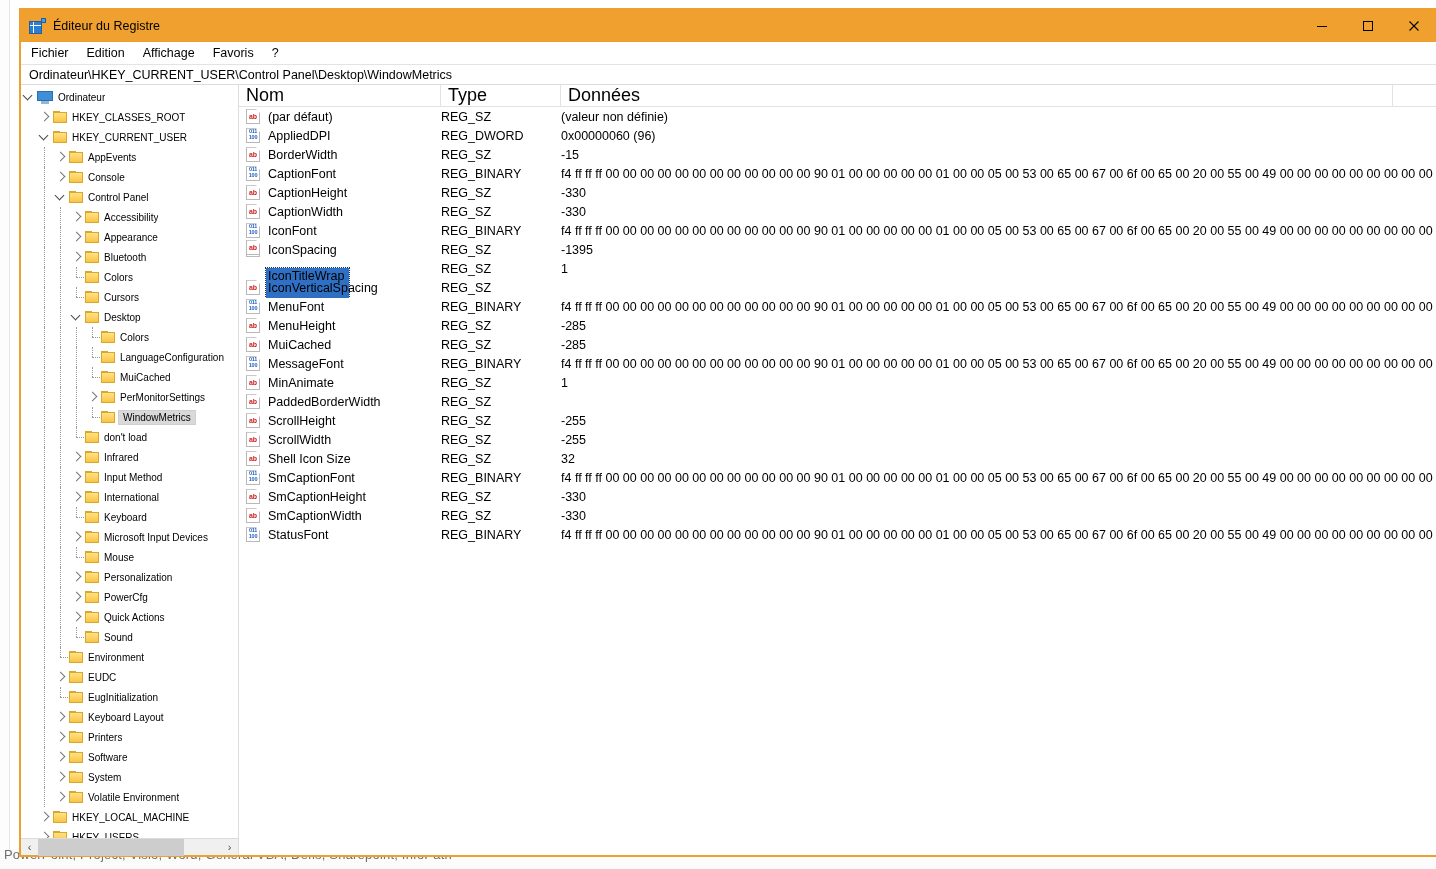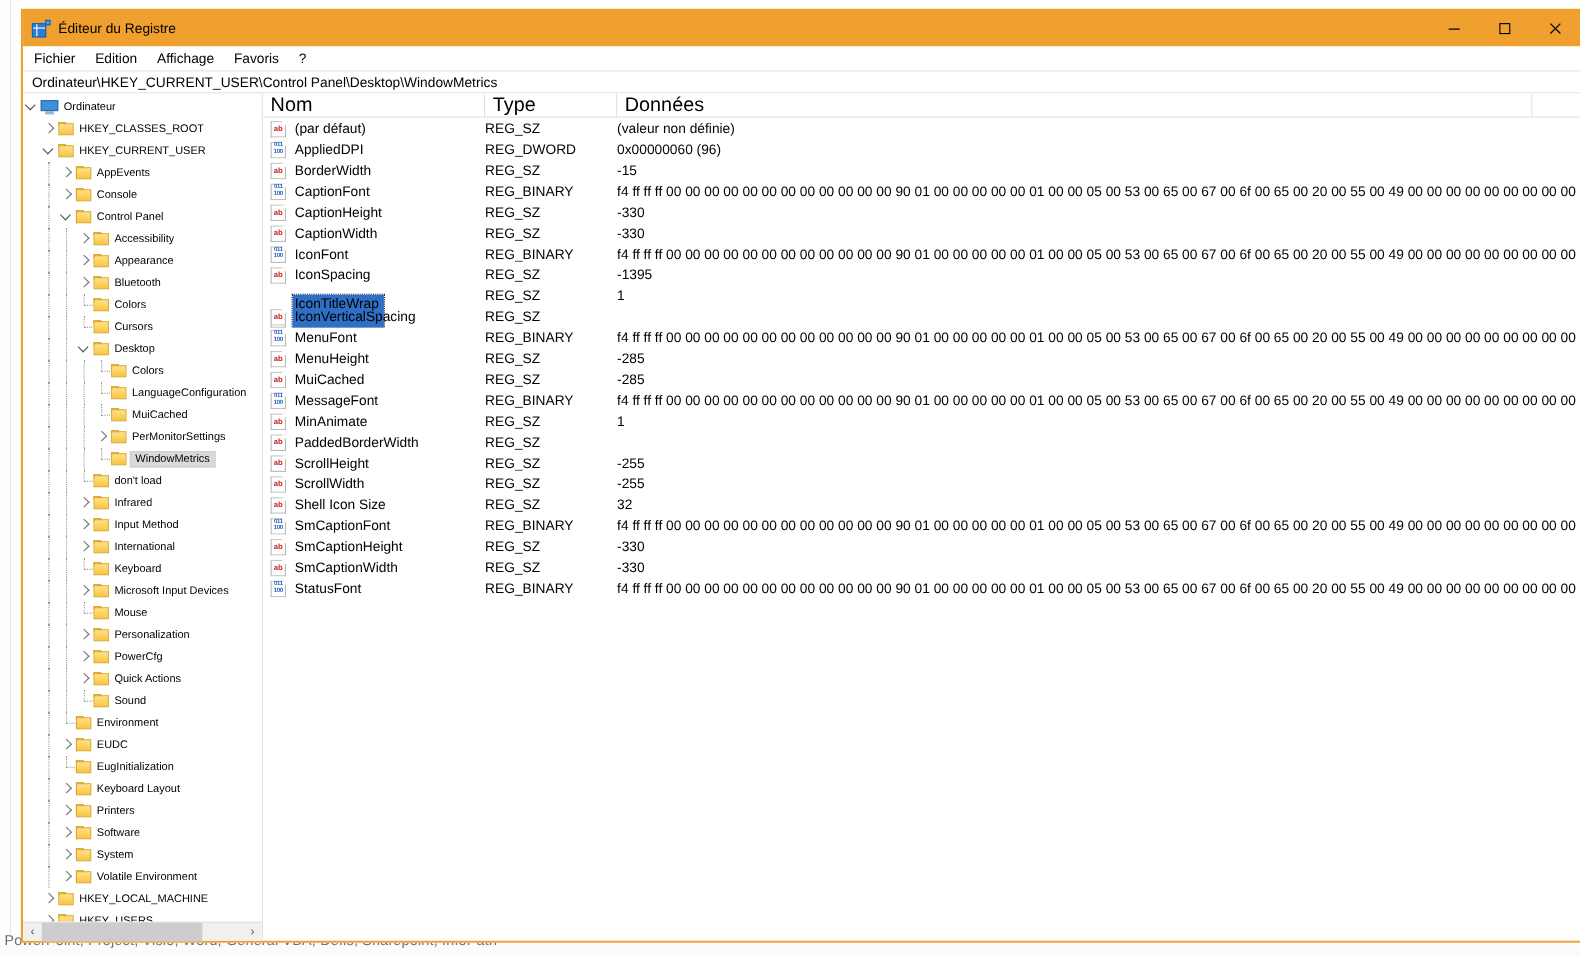--- a/index.html
+++ b/index.html
@@ -219,21 +219,21 @@
   .lh.c-name { width: 202px; flex: 0 0 202px; }
   .lh.c-type { width: 120px; flex: 0 0 120px; }
   .lh.c-data { flex: 1 1 auto; border-right: 1px solid #e2e2e2; }
   .lh.c-pad { width: 44px; flex: 0 0 44px; border-right: none; }
 
   .lbody { flex: 1 1 auto; overflow: hidden; position: relative; }
   .lrow {
     height: 19px; display: flex; align-items: center;
     white-space: nowrap; font-size: 12.5px;
   }
-  .c1 { width: 202px; flex: 0 0 202px; display: flex; align-items: flex-end; padding-left: 7px; overflow: hidden; }
+  .c1 { width: 202px; flex: 0 0 202px; display: flex; align-items: flex-start; padding-left: 7px; overflow: hidden; }
   .c2 { width: 120px; flex: 0 0 120px; padding-left: 0; overflow: hidden; }
   .c3 { flex: 1 1 auto; overflow: hidden; padding-right: 4px; }
 
   .vicon {
     width: 14px; height: 15px; flex: 0 0 14px; margin-right: 6px;
     position: relative;
     background: #fff;
     border: 1px solid #b9b9b9;
     border-top-color: #c9c9c9;
   }

